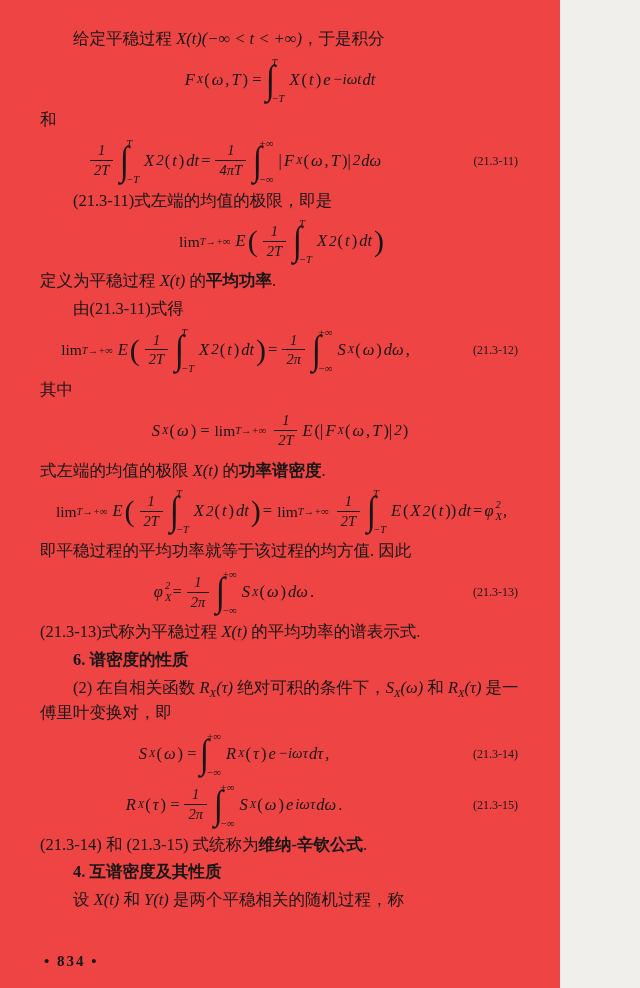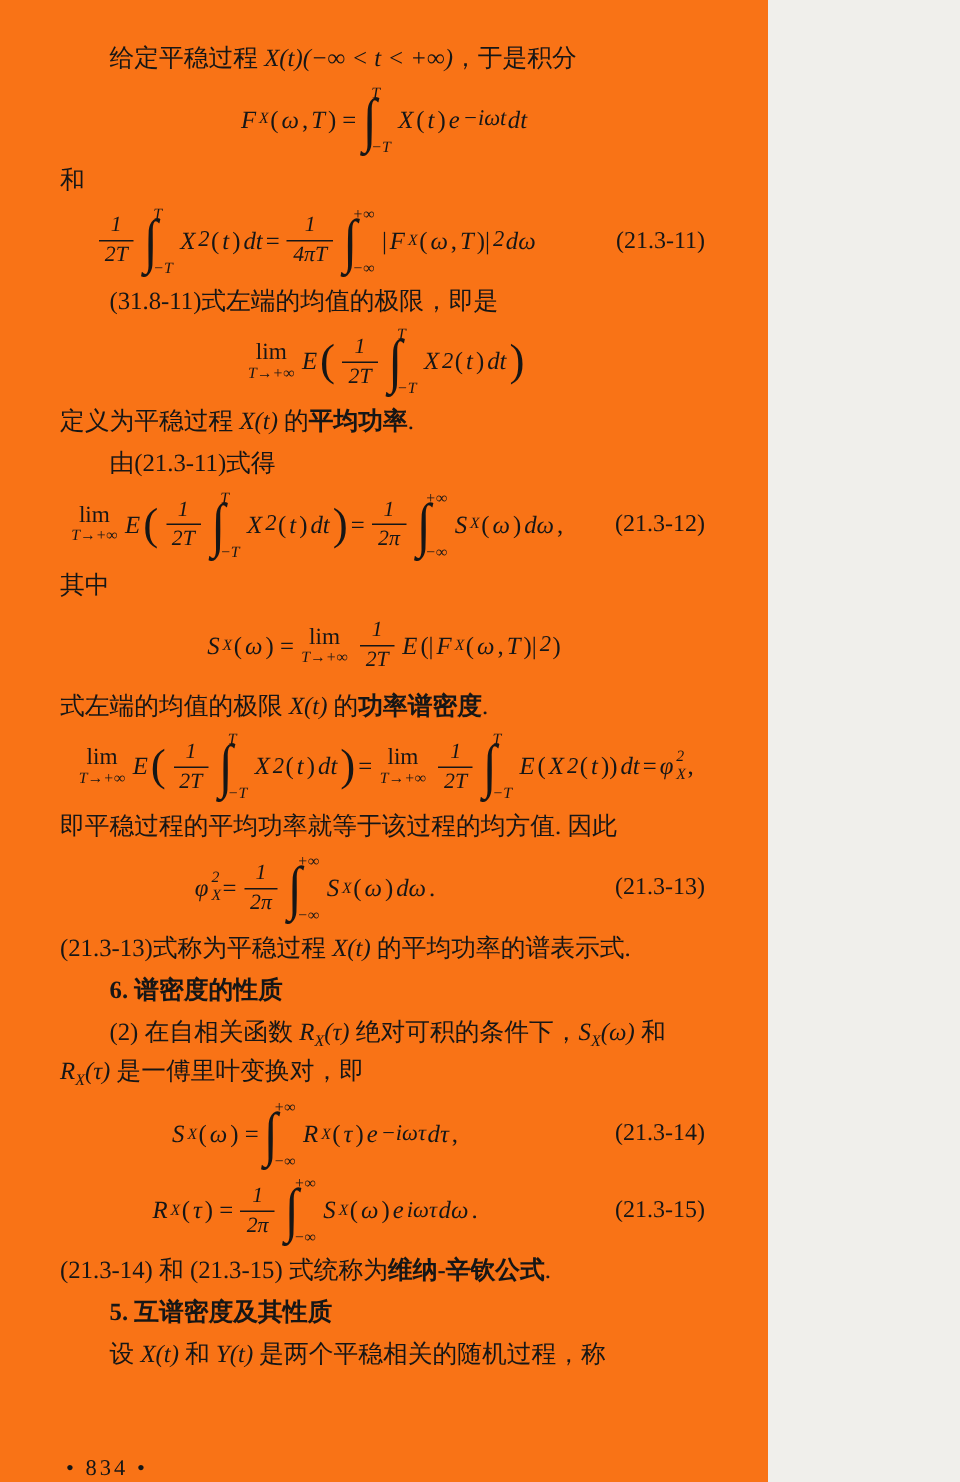--- a/index.html
+++ b/index.html
@@ -1,57 +1,57 @@
 <!DOCTYPE html>
 <html><head>
 <meta charset="utf-8">
 <style>
   html,body{margin:0;padding:0;background:#f0efeb;}
   .page{
-    width:512px;height:988px;box-sizing:border-box;position:relative;
-    background:#f97316;color:#161616;overflow:hidden;
+    width:560px;height:988px;box-sizing:border-box;position:relative;
+    background:#ef4444;color:#161616;overflow:hidden;
     font-family:"Liberation Serif","DejaVu Serif",serif;
     padding:24px 40px 0 40px;
   }
   .para{font-size:16.5px;line-height:1.5;margin:3px 0;text-align:left;}
   .para.indent{text-indent:2em;}
   .cn{font-style:normal;}
   .bold{font-weight:bold;}
   .math{font-style:italic;}
   .math sub,.run-sub{font-style:italic;font-size:0.65em;}
   
   .eqrow{position:relative;display:flex;justify-content:center;align-items:center;
          margin:5px 0;min-height:46px;}
   .eqrow.has-eqno{padding-right:92px;}
   .eq{display:inline-flex;align-items:center;font-size:16.5px;white-space:nowrap;}
   .eqno{position:absolute;right:2px;top:50%;transform:translateY(-50%);
-        font-style:normal;font-size:16px;color:#161616;}
+        font-style:normal;font-size:12px;color:#161616;}
   .mi{font-style:italic;margin:0 1px;}
   .mo{font-style:normal;margin:0 1px;}
   .supt{font-size:15px;font-style:italic;vertical-align:7px;margin-left:1px;}
   .subt{font-size:10.5px;font-style:italic;vertical-align:-5px;margin-left:1px;}
   .ss{display:inline-flex;flex-direction:column;align-items:flex-start;
       font-size:10.5px;line-height:1.15;font-style:italic;margin-left:1px;
       vertical-align:middle;}
   .frac{display:inline-flex;flex-direction:column;align-items:center;
         margin:0 4px;font-style:italic;font-size:14.5px;line-height:1.15;}
   .frac .den{border-top:1.4px solid #161616;padding:1px 4px 0 4px;text-align:center;}
   .frac .num{padding:0 4px 1px 4px;}
   .intw{display:inline-flex;align-items:center;margin:0 2px;}
   .intsign{font-size:40px;line-height:0.85;font-style:normal;transform:scaleX(.85);}
   .intlims{display:inline-flex;flex-direction:column;justify-content:space-between;
            height:42px;font-size:10.5px;font-style:italic;margin-left:-4px;margin-right:2px;}
   .intlims .hi{transform:translateY(-2px);}
   .intlims .lo{transform:translateY(3px);}
-  .lim{display:inline-flex;flex-direction:column;align-items:center;
+  .lim{display:inline-flex;align-items:center;
        font-style:normal;line-height:1;margin:0 4px;}
   .lim .word{font-size:15.5px;}
   .lim .under{font-size:10.5px;font-style:italic;margin-top:2px;}
   .big{font-size:30px;font-style:normal;line-height:1;margin:0 1px;font-weight:400;}
-  .footer{position:absolute;left:44px;bottom:0;font-size:15px;letter-spacing:2px;}
+  .footer{position:absolute;left:44px;bottom:18px;font-size:15px;letter-spacing:2px;font-weight:bold;}
 </style>
 </head>
 <body>
 
 <div class="page">
   <div>
       <div class="para indent"><span class="cn">给定平稳过程 </span><span class="math">X(t)(−∞ &lt; t &lt; +∞)</span><span class="cn">，于是积分</span></div>
       <div class="eqrow">
         <span class="eq">
           <span class="mi">F</span>
@@ -115,21 +115,21 @@
           <span class="mo">(</span>
           <span class="mi">ω</span>
           <span class="mo">, </span>
           <span class="mi">T</span>
           <span class="mo">)|</span>
           <span class="supt">2</span>
           <span class="mi">dω</span>
         </span>
         <span class="eqno">(21.3-11)</span>
       </div>
-      <div class="para indent"><span class="cn">(31.8-11)式左端的均值的极限，即是</span></div>
+      <div class="para indent"><span class="cn">(21.3-11)式左端的均值的极限，即是</span></div>
       <div class="eqrow">
         <span class="eq">
           <span class="lim">
             <span class="word">lim</span>
             <span class="under">T→+∞</span>
           </span>
           <span class="mi">E</span>
           <span class="big">(</span>
           <span class="frac">
             <span class="num">1</span>
@@ -373,17 +373,17 @@
           <span class="mi">ω</span>
           <span class="mo">)</span>
           <span class="mi">e</span>
           <span class="supt">iωτ</span>
           <span class="mi">dω</span>
           <span class="mo">.</span>
         </span>
         <span class="eqno">(21.3-15)</span>
       </div>
       <div class="para"><span class="cn">(21.3-14) 和 (21.3-15) 式统称为</span><span class="cn bold">维纳-辛钦公式</span><span class="cn">.</span></div>
-      <div class="para indent"><span class="cn bold">5. 互谱密度及其性质</span></div>
+      <div class="para indent"><span class="cn bold">4. 互谱密度及其性质</span></div>
       <div class="para indent"><span class="cn">设 </span><span class="math">X(t)</span><span class="cn"> 和 </span><span class="math">Y(t)</span><span class="cn"> 是两个平稳相关的随机过程，称</span></div>
     </div>
   <div class="footer">• 834 •</div>
 </div>
 
 </body></html>

